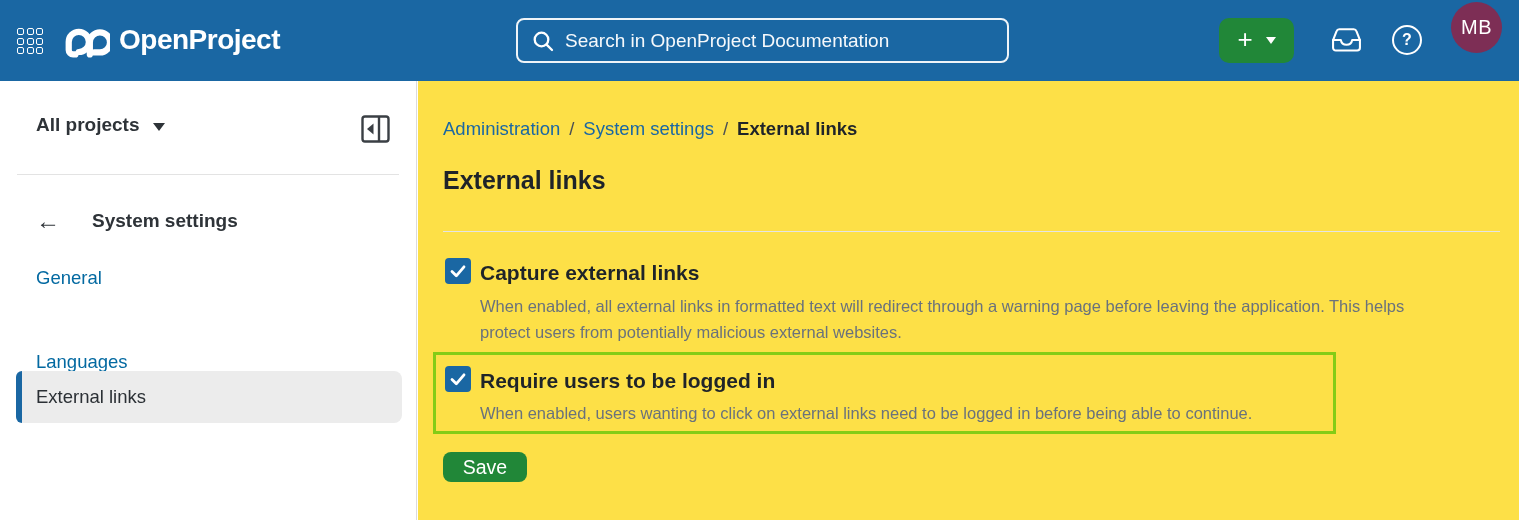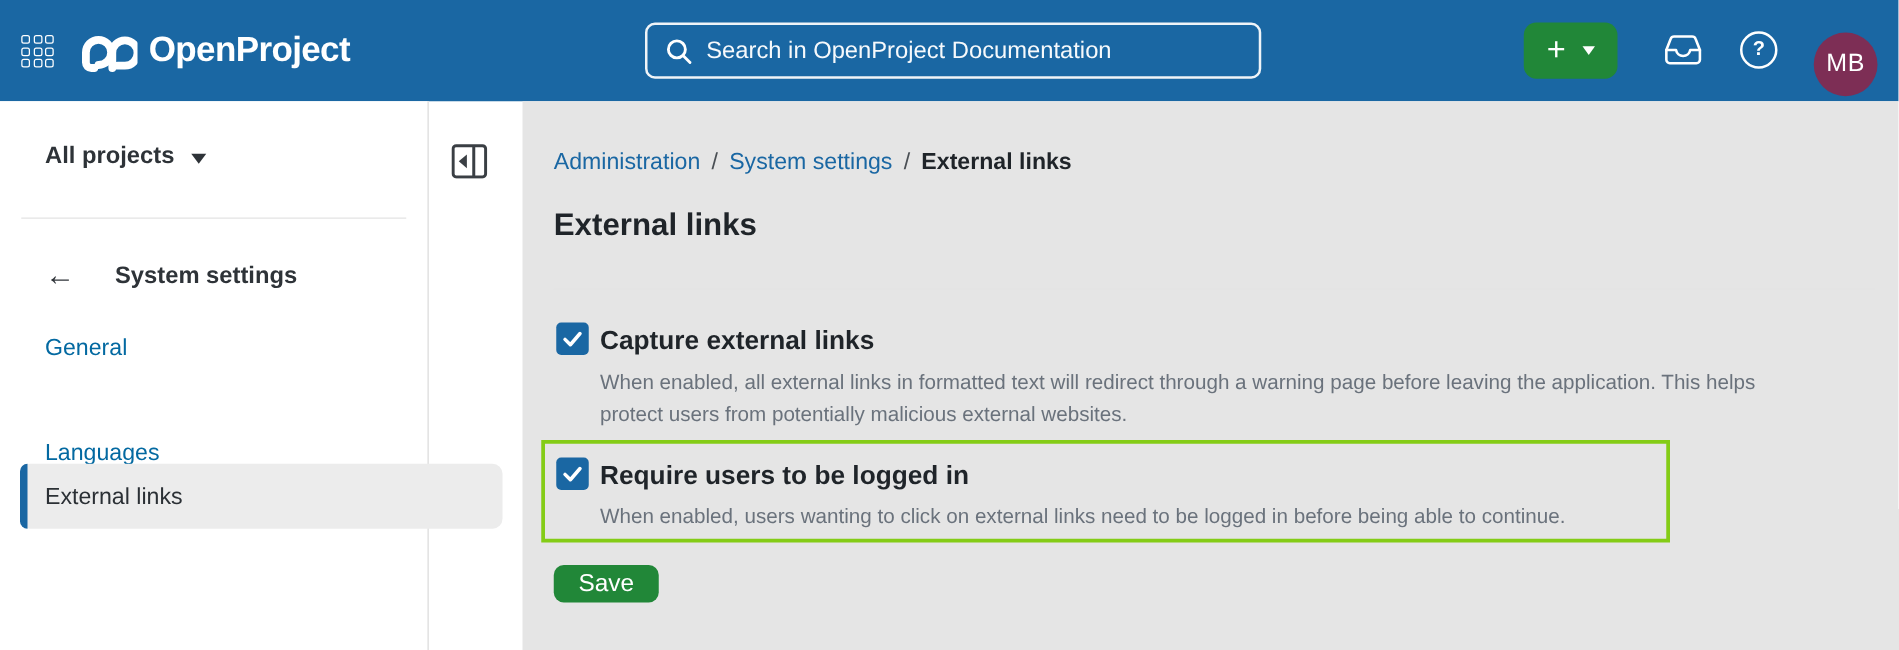--- a/index.html
+++ b/index.html
@@ -14,41 +14,41 @@
   .logo-text { font-size:28px; font-weight:700; letter-spacing:-0.5px; }
   .search-box { position:absolute; left:516px; top:18px; width:493px; height:45px; border:2px solid #EFF4F8; border-radius:8px; display:flex; align-items:center; padding:0 14px; gap:11px; }
   .search-box input { flex:1; background:transparent; border:none; outline:none; color:#fde047; font-size:19px; font-family:"Liberation Sans", sans-serif; }
   .search-box input::placeholder { color:rgba(255,255,255,0.96); opacity:1; }
   .add-btn { position:absolute; left:1219px; top:18px; width:75px; height:45px; background:#218738; border:none; border-radius:10px; display:flex; align-items:center; justify-content:center; gap:13px; cursor:pointer; }
   .add-btn .plus { color:#fff; font-size:26px; font-weight:400; line-height:1; margin-top:-3px; }
   .caret-down { width:0; height:0; border-left:5.5px solid transparent; border-right:5.5px solid transparent; border-top:7px solid #fff; }
   .icon-btn { position:absolute; top:25px; background:transparent; border:none; cursor:pointer; }
   .inbox-btn { left:1331px; }
   .help-btn { left:1392px; width:30px; height:30px; border:2.2px solid #fff; border-radius:50%; display:flex; align-items:center; justify-content:center; color:#fff; font-size:16px; font-weight:700; }
-  .avatar { position:absolute; left:1451px; top:26px; width:51px; height:51px; border-radius:50%; background:#7D2E55; color:#fff; font-size:20px; display:flex; align-items:center; justify-content:center; cursor:pointer; letter-spacing:0.5px; }
+  .avatar { position:absolute; left:1451px; top:2px; width:51px; height:51px; border-radius:50%; background:#7D2E55; color:#fff; font-size:20px; display:flex; align-items:center; justify-content:center; cursor:pointer; letter-spacing:0.5px; }
 
   
-  .sidebar { position:absolute; left:0; top:81px; width:343px; bottom:0; background:#fff; border-right:1px solid #DBDBDB;text-align:right; }
+  .sidebar { position:absolute; left:0; top:81px; width:417px; bottom:0; background:#fff; border-right:1px solid #DBDBDB;text-align:right; }
   .projects-row { position:absolute; left:36px; top:33px; display:flex; align-items:center; gap:14px; cursor:pointer; }
   .projects-label { font-size:19px; font-weight:700; color:#2E3338; }
   .chev-dark { width:0; height:0; border-left:6.5px solid transparent; border-right:6.5px solid transparent; border-top:8px solid #2E3338; margin-top:3px; }
   .collapse-btn { position:absolute; left:361px; top:34px; background:transparent; border:none; cursor:pointer; }
   .sidebar-divider { position:absolute; left:17px; right:17px; top:93px; border-top:1px solid #E3E3E3; }
   .back-row { position:absolute; left:36px; top:128px; display:flex; align-items:center; cursor:pointer; }
   .back-arrow { font-size:24px; color:#2E3338; line-height:1; }
   .back-label { font-size:19px; font-weight:600; color:#2E3338; margin-left:32px; }
   .side-item { position:absolute; left:36px; font-size:18.5px; color:#0369a1; cursor:pointer; }
   .side-item.general { top:186px; }
   .side-item.languages { top:243px;margin-top:27px; }
   .side-item-active { position:absolute; left:16px; top:290px; width:386px; height:52px; background:#ECECEC; border-radius:8px; display:flex; align-items:center; cursor:pointer; }
   .side-item-active::before { content:""; position:absolute; left:0; top:0; bottom:0; width:6px; background:#1A67A3; border-radius:8px 0 0 8px; }
   .side-item-active span { font-size:18.5px; color:#2B3035; margin-left:20px; }
 
   
-  .main { position:absolute; left:418px; top:81px; right:0; bottom:0; background:#e5e5e5; }
+  .main { position:absolute; left:418px; top:81px; right:0; bottom:0; background:#fde047; }
   .breadcrumb { position:absolute; left:25px; top:37px; display:flex; align-items:center; gap:9px; font-size:18.5px; }
   .crumb-link { color:#1A67A3; text-decoration:none; cursor:pointer; }
   .crumb-sep { color:#4A4F54; }
   .crumb-current { color:#1F2429; font-weight:700; }
   .page-title { position:absolute; left:25px; top:85px; font-size:25px; font-weight:700; color:#1F2429; }
   .main-divider { position:absolute; left:25px; right:19px; top:150px; border-top:1px solid #E4E4E4; }
 
   .checkbox { width:26px; height:26px; background:#1A67A3; border-radius:4px; display:flex; align-items:center; justify-content:center; cursor:pointer; flex:none; }
   .setting-label { font-size:21px; font-weight:700; color:#1F2429; cursor:pointer; }
   .setting-desc { font-size:16.5px; color:#6A727C; line-height:26px; }

